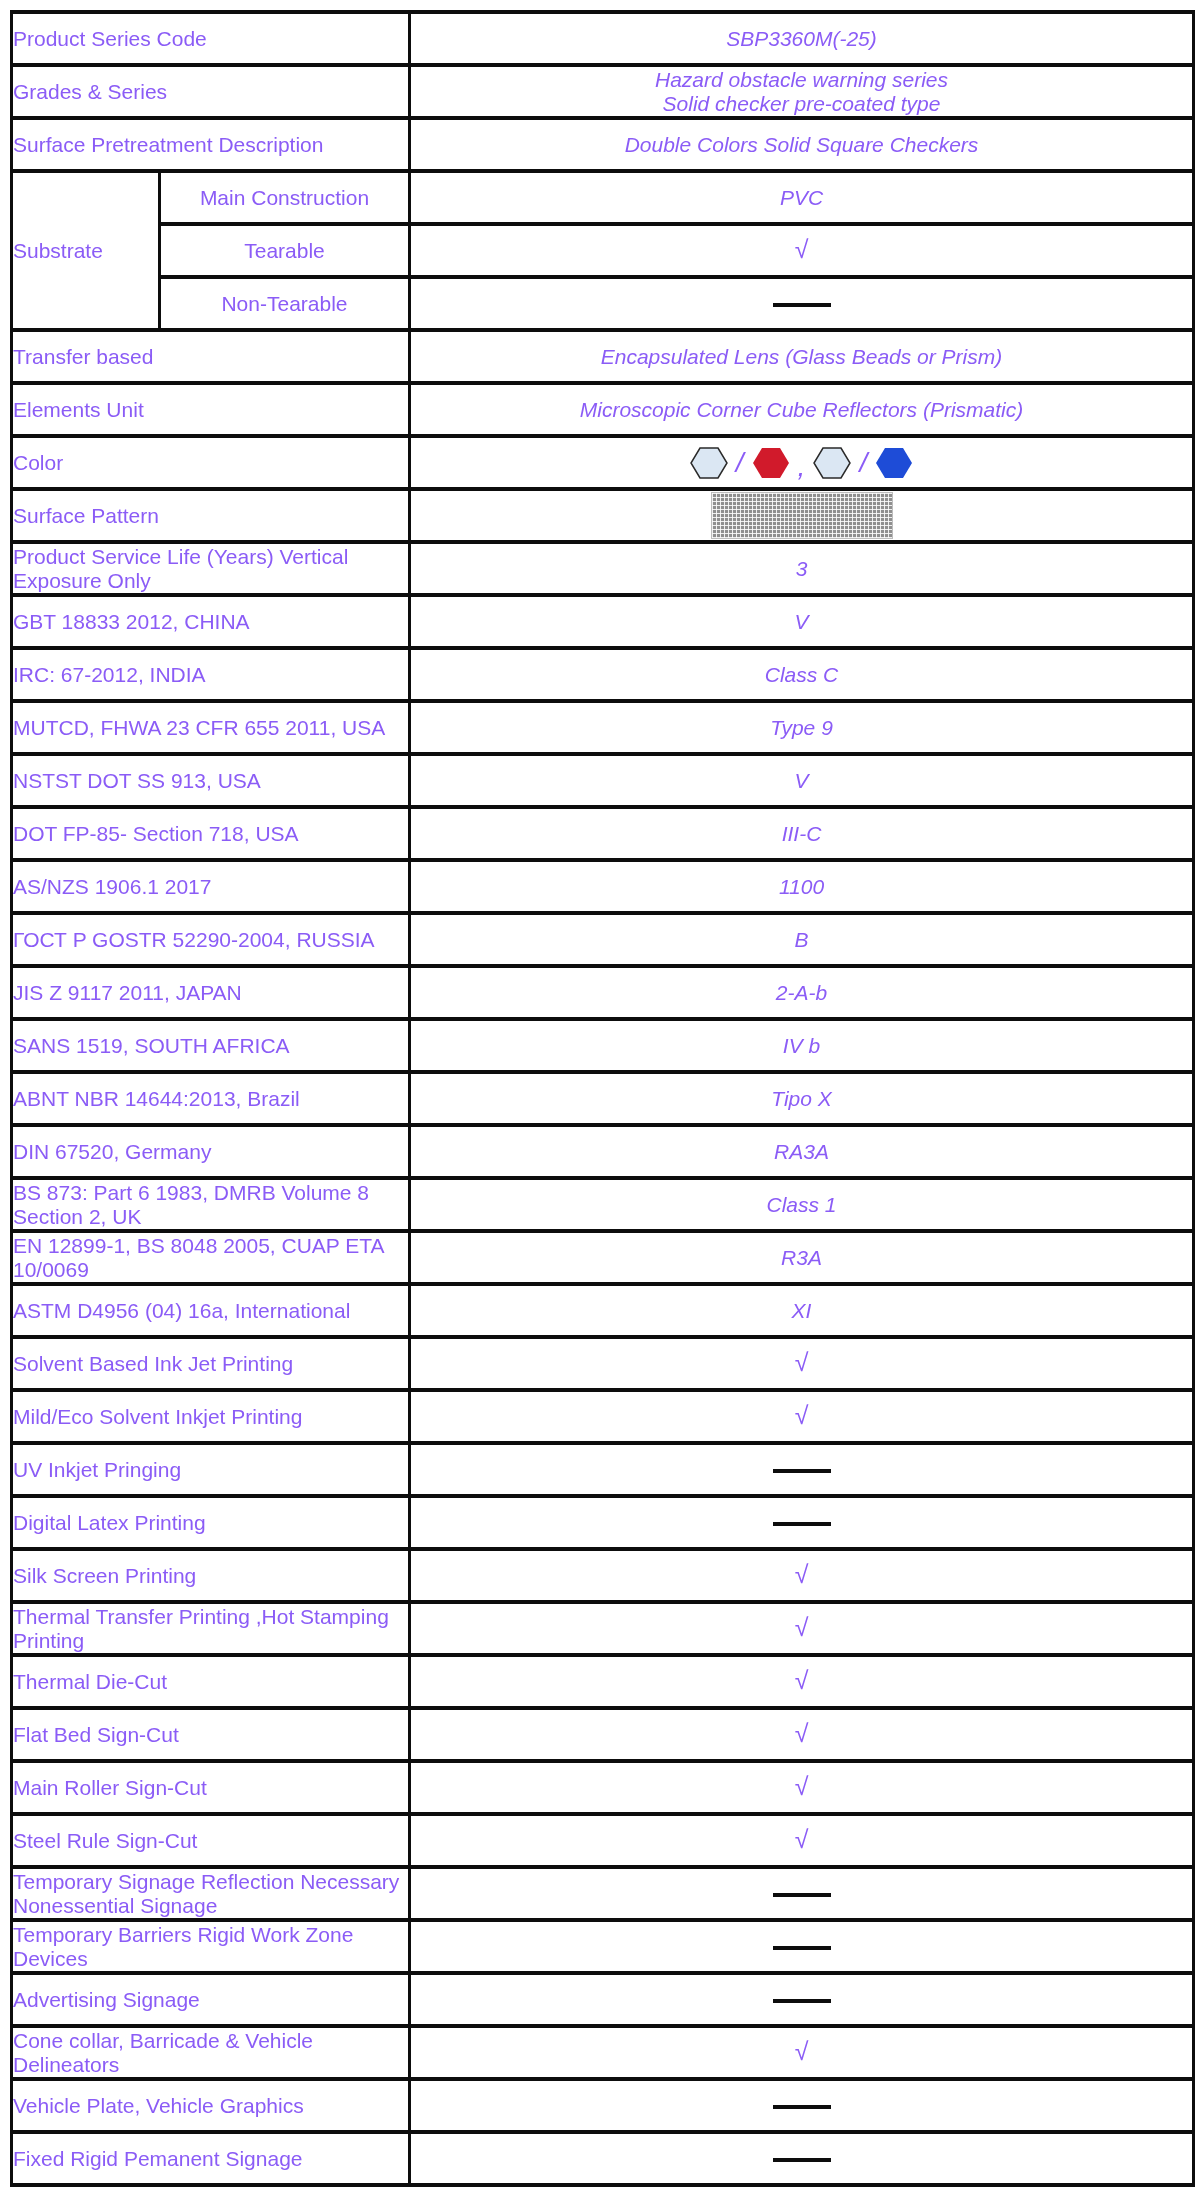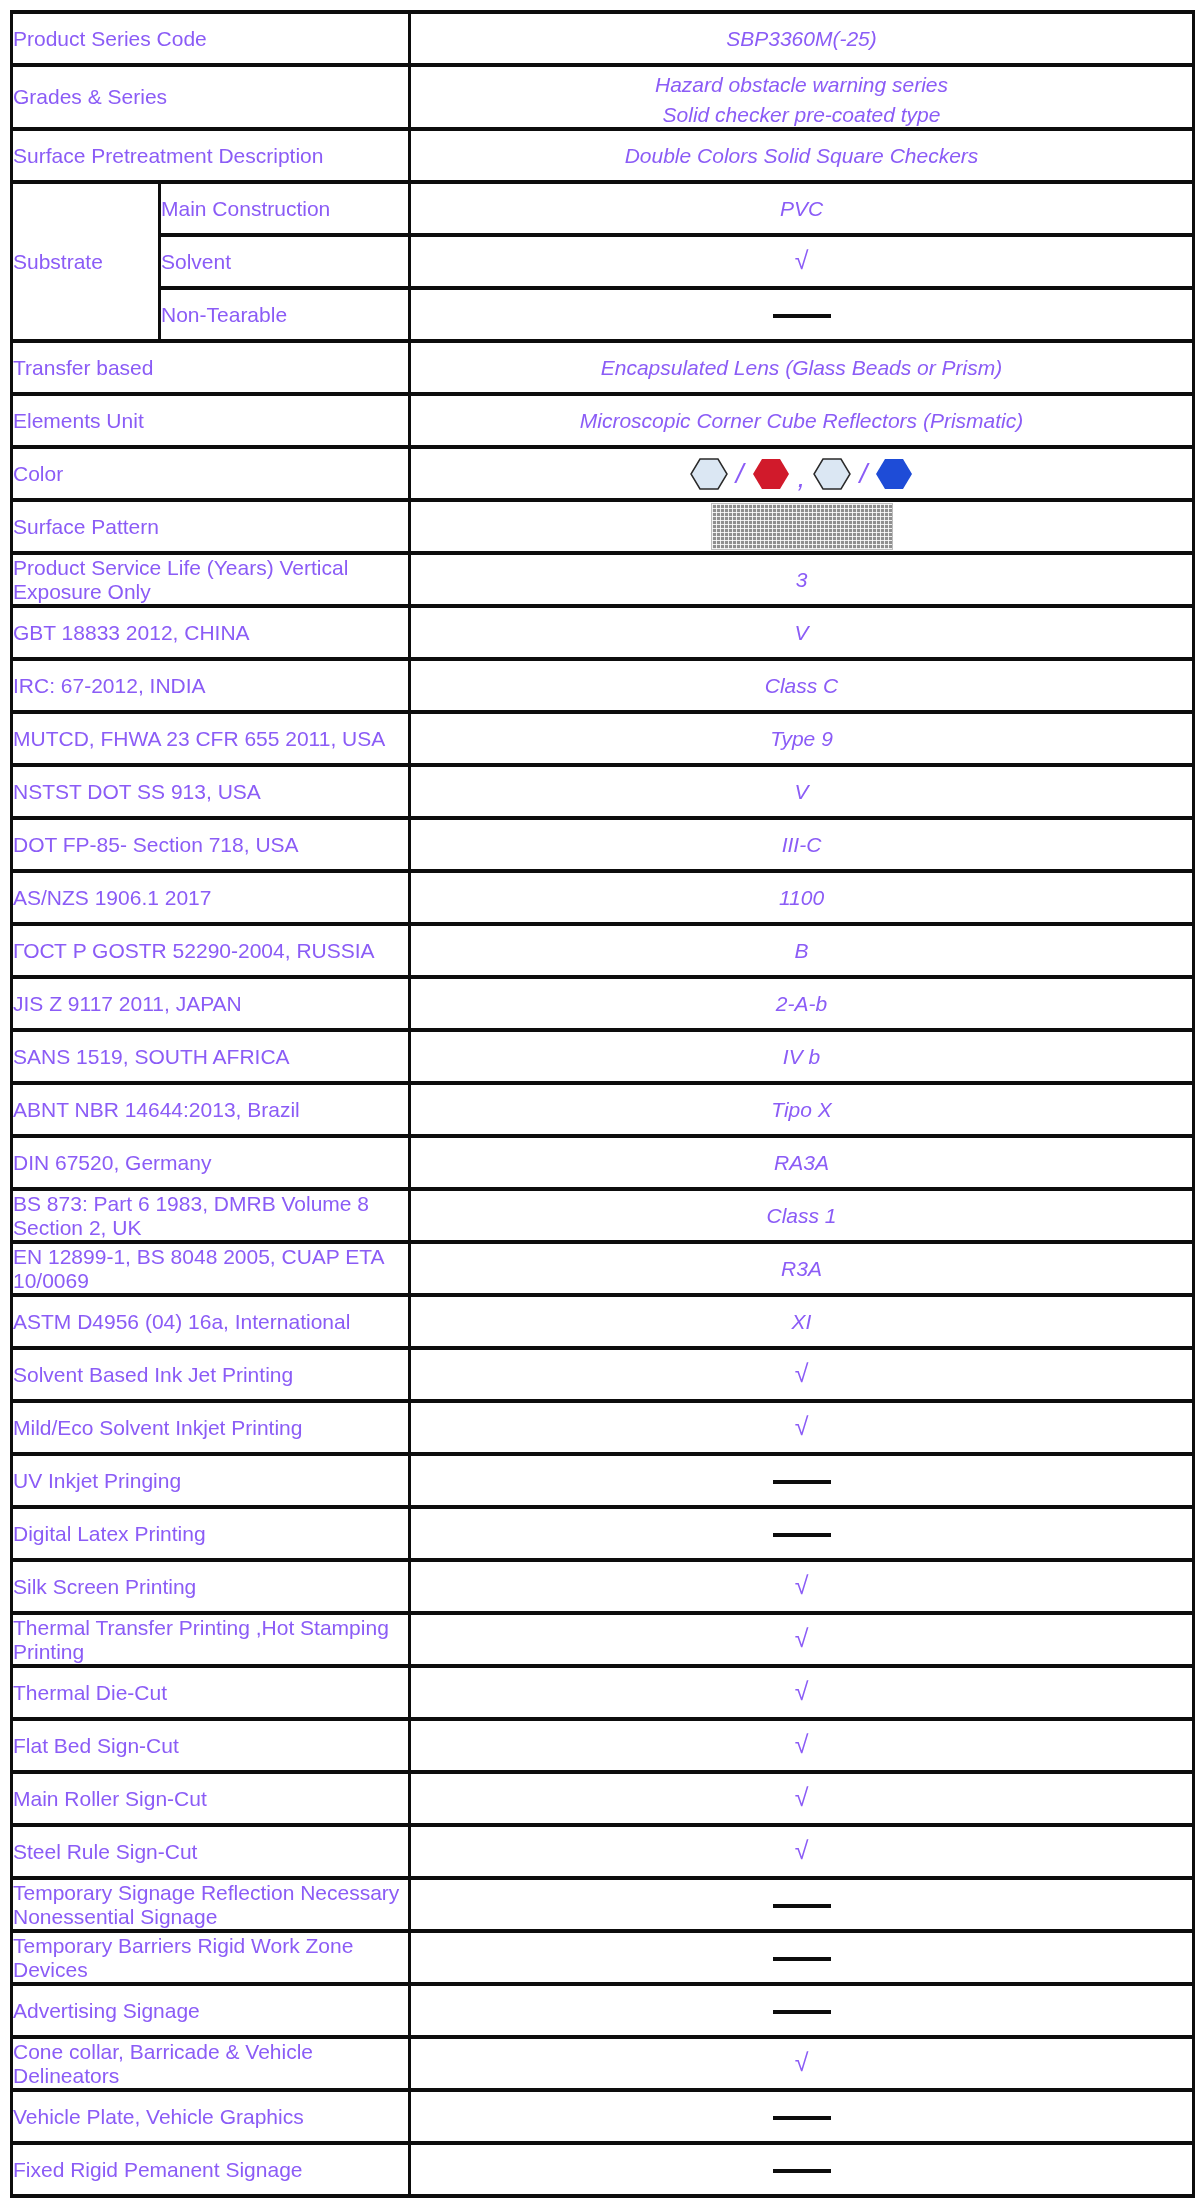--- a/index.html
+++ b/index.html
@@ -34,30 +34,30 @@
     text-align: left;
     padding: 2px 6px 2px 10px;
     line-height: 24px;
   }
   td.group-cell {
     text-align: left;
     padding: 2px 6px 2px 10px;
     line-height: 24px;
   }
   td.sub-label-cell {
-    text-align: left;
+    text-align: center;
     padding: 2px 6px 2px 12px;
     line-height: 24px;
   }
   td.value-cell {
     text-align: center;
     line-height: 24px;
     font-style: italic;
   }
-  .value-line { display: block; margin-top: 6px; }
+  .value-line { display: block; }
   .check-mark {
     font-size: 25px;
     line-height: 1;
     display: inline-block;
     transform: translateY(-1px);
   }
   .dash-line {
     display: inline-block;
     width: 58px;
     height: 4px;
@@ -114,21 +114,21 @@
         <tr>
           <td class="label-cell" colspan="2">Surface Pretreatment Description</td>
           <td class="value-cell">Double Colors Solid Square Checkers</td>
         </tr>
         <tr>
           <td class="group-cell" rowspan="3">Substrate</td>
           <td class="sub-label-cell">Main Construction</td>
           <td class="value-cell">PVC</td>
         </tr>
         <tr>
-          <td class="sub-label-cell">Solvent</td>
+          <td class="sub-label-cell">Tearable</td>
           <td class="value-cell"><span class="check-mark">√</span></td>
         </tr>
         <tr>
           <td class="sub-label-cell">Non-Tearable</td>
           <td class="value-cell"><span class="dash-line"></span></td>
         </tr>
         <tr>
           <td class="label-cell" colspan="2">Transfer based</td>
           <td class="value-cell">Encapsulated Lens (Glass Beads or Prism)</td>
         </tr>

